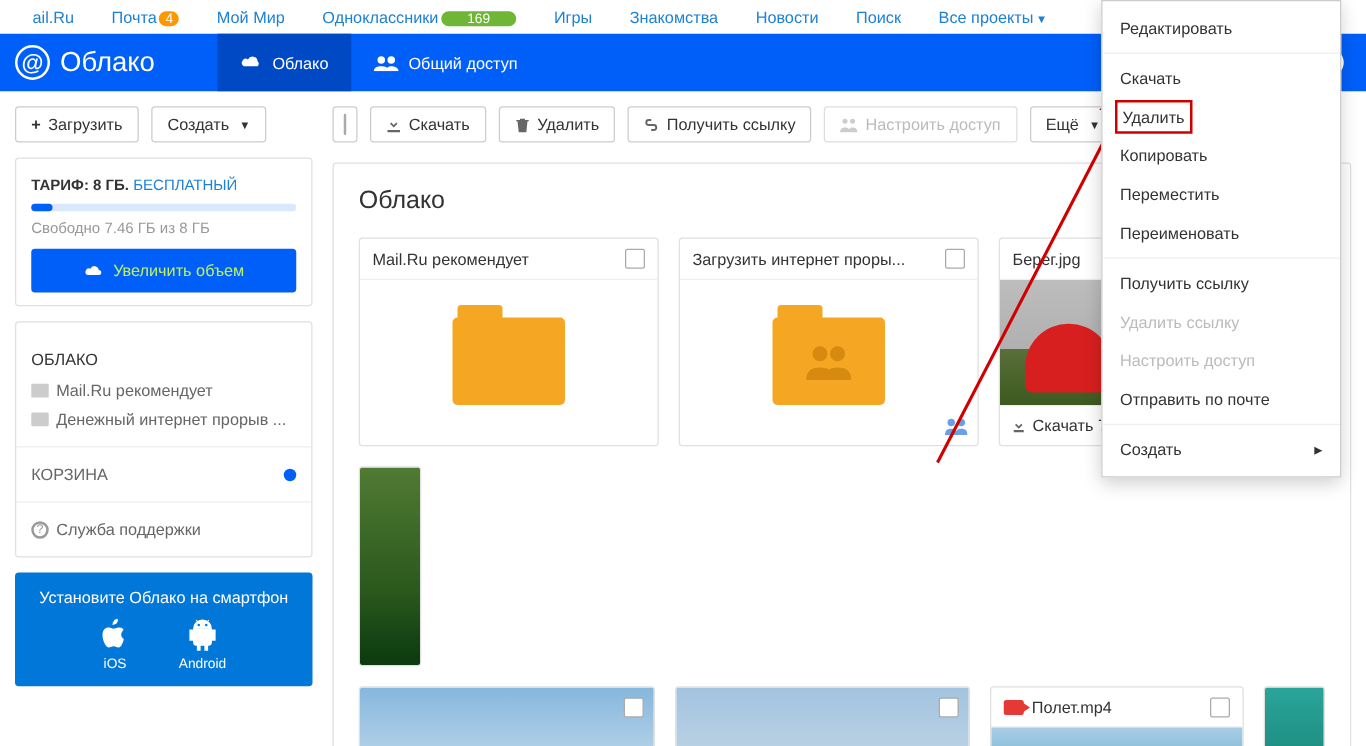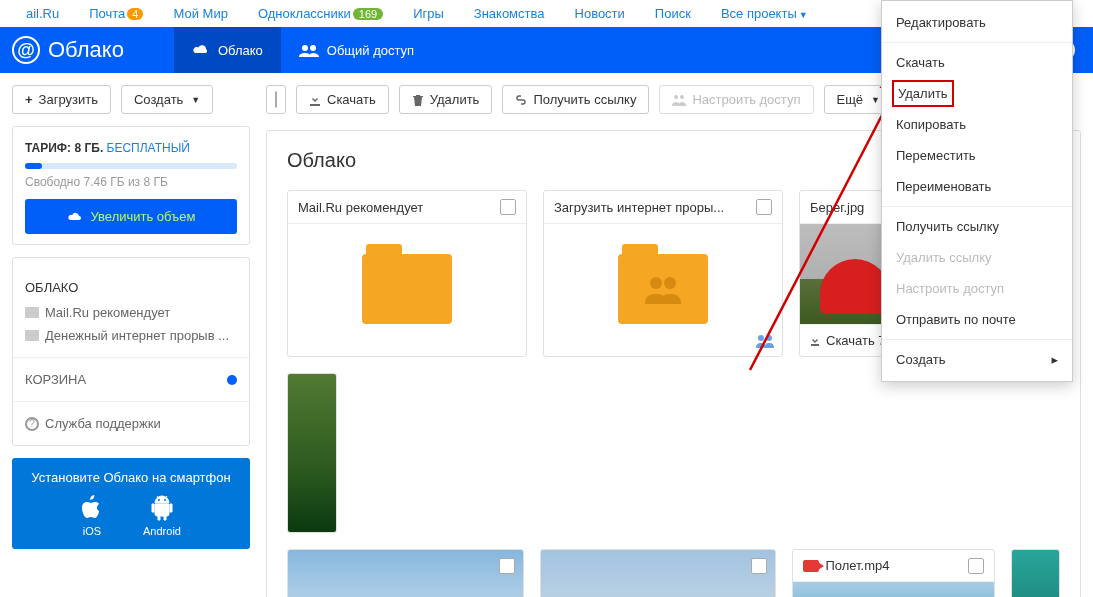--- a/index.html
+++ b/index.html
@@ -2,21 +2,21 @@
 <html><head>
 <meta charset="utf-8">
 <style>
   * { box-sizing: border-box; margin: 0; padding: 0; }
   body { font-family: Arial, sans-serif; font-size: 13px; color: #333; background: #fff; width: 1093px; }
   a { text-decoration: none; }
 
   .topnav { display: flex; align-items: center; gap: 14px; padding: 6px 10px; font-size: 13px; }
   .topnav a { color: #1d81d6; margin-left: 16px; }
   .badge-orange { background: #ff9800; color: #fff; border-radius: 9px; padding: 0 5px; font-size: 11px; margin-left: 2px; }
-  .badge-green { background: #6fb536; color: #fff; border-radius: 9px; padding: 0 6px; font-size: 11px; margin-left: 2px; }
+  .badge-green { background: #6fb536; color: #fff; border-radius: 9px; padding: 0 21px; font-size: 11px; margin-left: 2px; }
   .dd-caret { font-size: 9px; margin-left: 2px; }
 
   .bluebar { background: #005ff9; color: #fff; display: flex; align-items: center; height: 46px; padding-left: 12px; position: relative; }
   .logo-at { width: 28px; height: 28px; border: 2.5px solid #fff; border-radius: 50%; display: inline-flex; align-items: center; justify-content: center; font-size: 18px; font-weight: bold; color: #fff; margin-right: 8px; }
   .logo-text { font-size: 22px; font-weight: 400; }
   .blue-tabs { display: flex; margin-left: 50px; height: 100%; }
   .blue-tab { display: flex; align-items: center; padding: 0 18px; color: #fff; cursor: pointer; gap: 8px; }
   .blue-tab.active { background: #0049c5; }
   .blue-right { margin-left: auto; display: flex; align-items: center; gap: 16px; padding-right: 18px; }
   .help-circle { width: 22px; height: 22px; background: #fff; color: #005ff9; border-radius: 50%; display: inline-flex; align-items: center; justify-content: center; font-weight: bold; font-size: 14px; }

